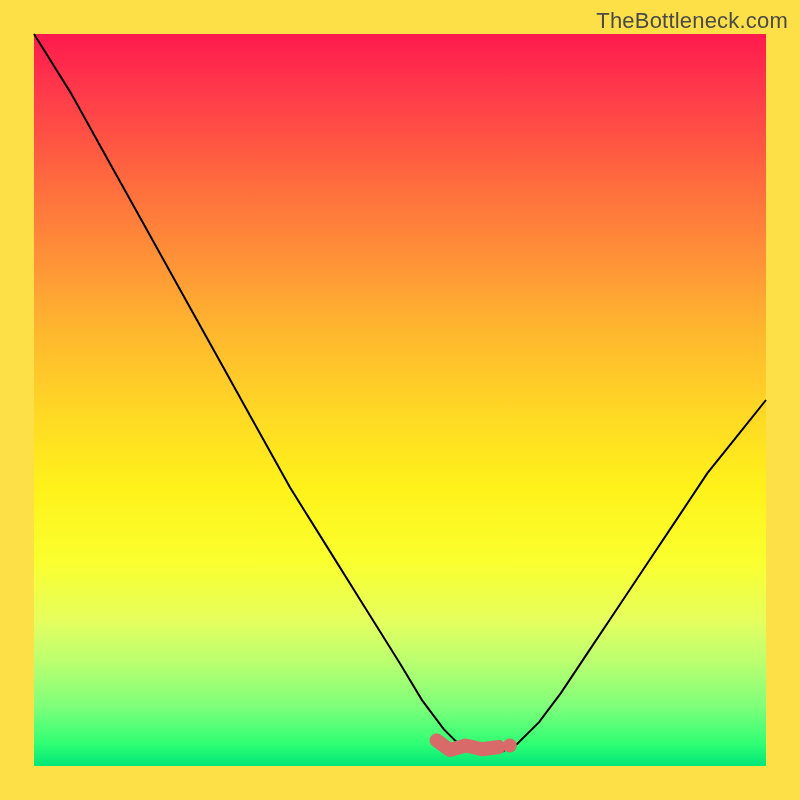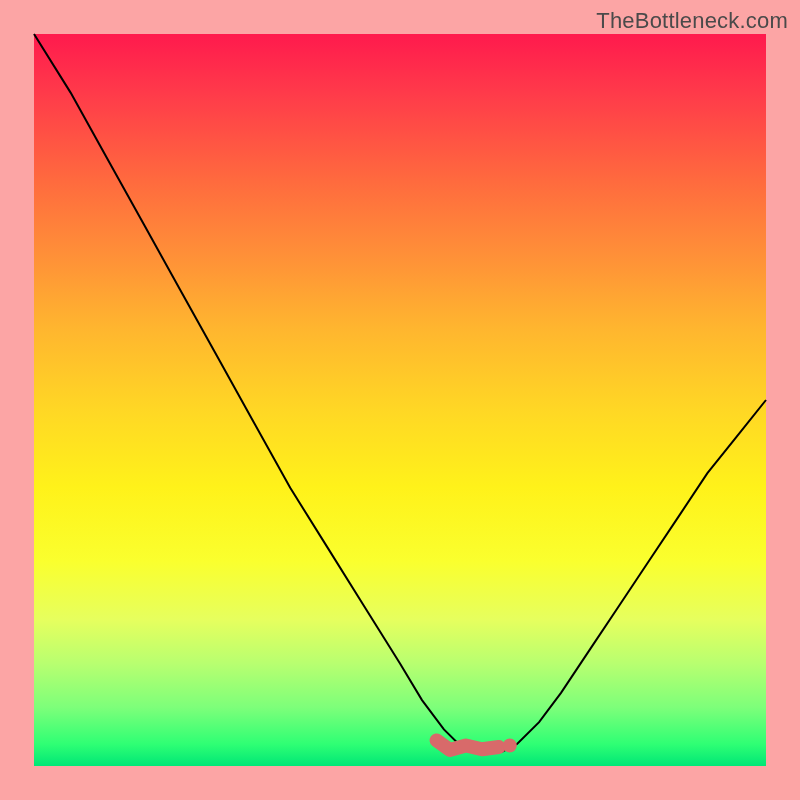--- a/index.html
+++ b/index.html
@@ -8,21 +8,21 @@
     width: 800px;
     height: 800px;
     overflow: hidden;
     background: #000;
     font-family: Arial, Helvetica, sans-serif;
   }
   .frame {
     position: relative;
     width: 800px;
     height: 800px;
-    background: #fca5a5;
+    background: #fde047;
   }
   .plot-area {
     position: absolute;
     left: 34px;
     top: 34px;
     width: 732px;
     height: 732px;
     
     background: linear-gradient(
       to bottom,

